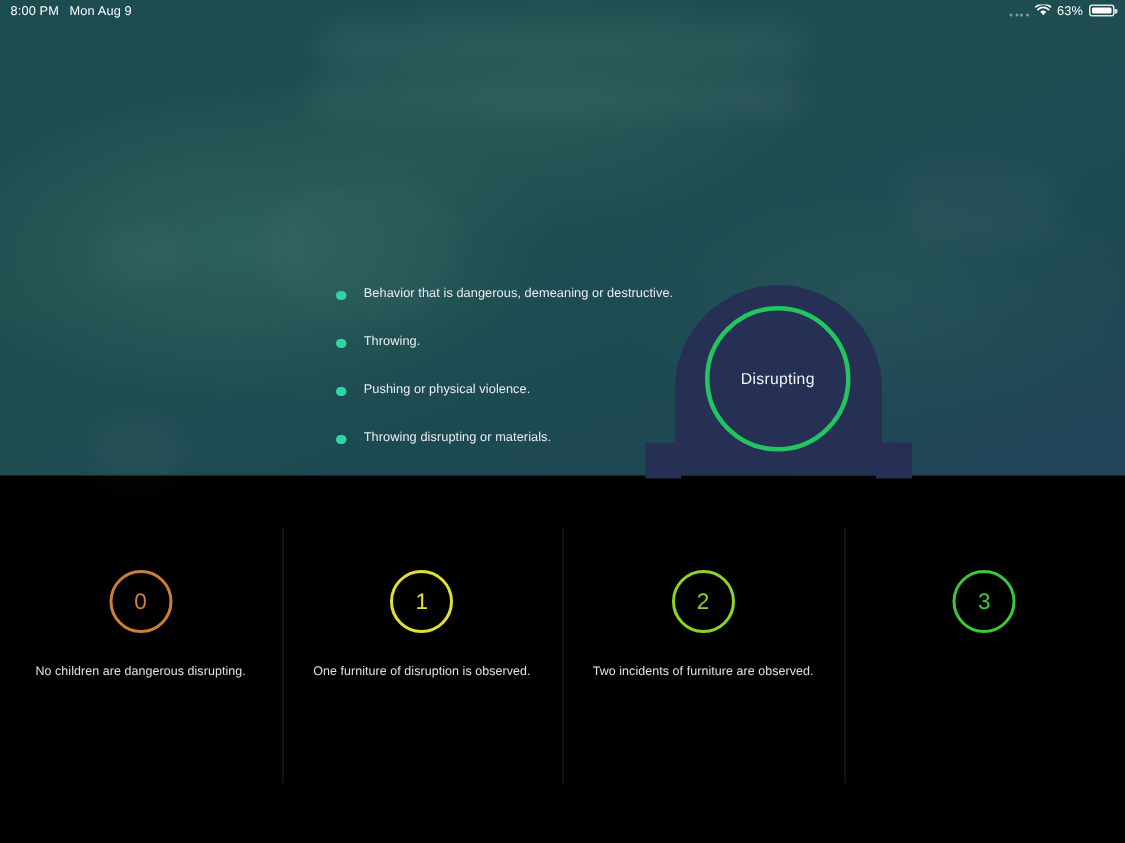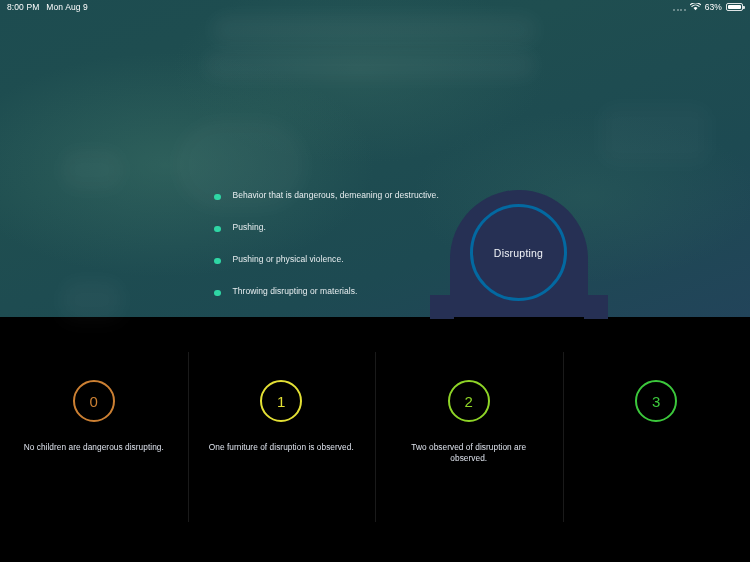--- a/index.html
+++ b/index.html
@@ -113,36 +113,36 @@
   }
   
   .corner-fill-left  { position:absolute; left:430px; top:295px; width:24px; height:24px; background:#263054; z-index:4; }
   .corner-fill-right { position:absolute; left:584px; top:295px; width:24px; height:24px; background:#263054; z-index:4; }
 
   
   .ring {
     position:absolute;
     left:470px; top:204px;
     width:97px; height:97px;
-    border:3px solid #0369a1;
+    border:3px solid #22c55e;
     border-radius:50%;
     display:flex; align-items:center; justify-content:center;
     z-index:8;
   }
   .ring-label {
     font-size:10.5px;
     color:#f2f4f8;
     letter-spacing:0.2px;
     white-space:nowrap;
   }
 
   
   .bullets {
     position:absolute;
-    left:214px; top:190px;
+    left:224px; top:190px;
     width:230px;
     z-index:7;
   }
   .bullet-row {
     display:flex;
     align-items:flex-start;
     gap:12px;
     height:32px;
   }
   .bullet-dot {
@@ -246,21 +246,21 @@
     </div>
   </div>
 
   <div class="bullets">
     <div class="bullet-row">
       <span class="bullet-dot" style="background: rgb(47, 214, 164);"></span>
       <span class="bullet-text">Behavior that is dangerous, demeaning or destructive.</span>
     </div>
     <div class="bullet-row">
       <span class="bullet-dot" style="background: rgb(47, 214, 164);"></span>
-      <span class="bullet-text">Pushing.</span>
+      <span class="bullet-text">Throwing.</span>
     </div>
     <div class="bullet-row">
       <span class="bullet-dot" style="background: rgb(47, 214, 164);"></span>
       <span class="bullet-text">Pushing or physical violence.</span>
     </div>
     <div class="bullet-row">
       <span class="bullet-dot" style="background: rgb(47, 214, 164);"></span>
       <span class="bullet-text">Throwing disrupting or materials.</span>
     </div>
   </div>
@@ -273,20 +273,20 @@
     <div class="score-card">
       <div class="score-circle" style="border-color: rgb(204, 128, 51); color: rgb(204, 128, 51);">0</div>
       <div class="score-caption">No children are dangerous disrupting.</div>
     </div>
     <div class="score-card">
       <div class="score-circle" style="border-color: rgb(227, 224, 53); color: rgb(227, 224, 53);">1</div>
       <div class="score-caption">One furniture of disruption is observed.</div>
     </div>
     <div class="score-card">
       <div class="score-circle" style="border-color: rgb(142, 212, 39); color: rgb(142, 212, 39);">2</div>
-      <div class="score-caption">Two observed of disruption are observed.</div>
+      <div class="score-caption">Two incidents of furniture are observed.</div>
     </div>
     <div class="score-card">
       <div class="score-circle" style="border-color: rgb(60, 200, 60); color: rgb(60, 200, 60);">3</div>
     </div>
   </div>
 
 </div>
 
 </body></html>

